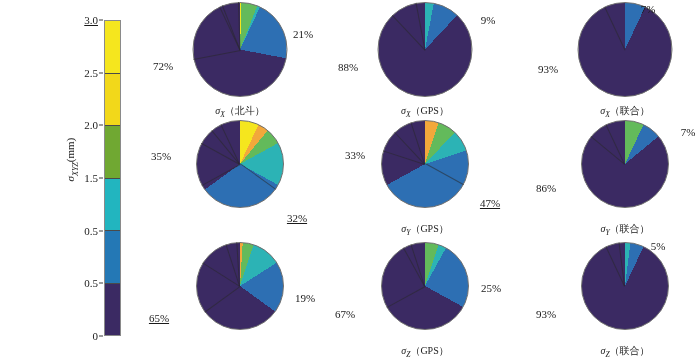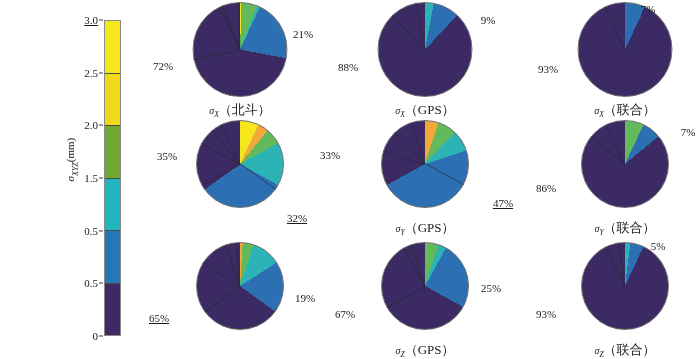--- a/index.html
+++ b/index.html
@@ -43,21 +43,21 @@
     border-radius:50%;
     border:1px solid #6f6f6f;box-sizing:border-box;
     position:relative;
   }
   .pie-label{
     position:absolute;left:0;right:0;bottom:1px;text-align:center;
     font-size:10px;color:#1a1a1a;white-space:nowrap;
   }
   .pie-label .sym{font-style:italic;}
   .pie-label .sub{font-size:7.5px;vertical-align:sub;font-style:italic;}
-  .pie-label .src{font-size:13px;}
+  .pie-label .src{font-size:10px;}
   .pct{
     position:absolute;font-size:11px;color:#1a1a1a;white-space:nowrap;
     transform:translate(-50%,-50%);
   }
 </style>
 </head>
 <body>
 
 <div id="fig">
 
@@ -129,34 +129,34 @@
       <div class="pie-cell" style="left: 145px; top: 118px;">
         <div class="pie-wrap">
           <div class="pie" style="width: 88px; height: 88px; background: conic-gradient(rgb(245, 230, 30) 0deg, rgb(245, 230, 30) 25.2deg, rgb(242, 168, 59) 25.2deg, rgb(242, 168, 59) 39.6deg, rgb(99, 186, 91) 39.6deg, rgb(99, 186, 91) 61.2deg, rgb(44, 179, 181) 61.2deg, rgb(44, 179, 181) 118.8deg, rgb(45, 111, 179) 118.8deg, rgb(45, 111, 179) 234deg, rgb(59, 42, 99) 234deg, rgb(59, 42, 99) 360deg);">
             <div style="position: absolute; left: 50%; top: 50%; width: 1px; height: 44px; background: rgba(40, 40, 40, 0.55); transform-origin: 0px 0px; transform: rotate(154.8deg);"></div>
             <div style="position: absolute; left: 50%; top: 50%; width: 1px; height: 44px; background: rgba(40, 40, 40, 0.55); transform-origin: 0px 0px; transform: rotate(140.4deg);"></div>
             <div style="position: absolute; left: 50%; top: 50%; width: 1px; height: 44px; background: rgba(40, 40, 40, 0.55); transform-origin: 0px 0px; transform: rotate(118.8deg);"></div>
             <div style="position: absolute; left: 50%; top: 50%; width: 1px; height: 44px; background: rgba(40, 40, 40, 0.55); transform-origin: 0px 0px; transform: rotate(61.2deg);"></div>
             <div style="position: absolute; left: 50%; top: 50%; width: 1px; height: 44px; background: rgba(40, 40, 40, 0.55); transform-origin: 0px 0px; transform: rotate(-54deg);"></div>
           </div>
         </div>
-        <div class="pct" style="left: 22px; top: 38px;">35%</div>
+        <div class="pct" style="left: 16px; top: 38px;">35%</div>
         <div class="pct" style="left: 152px; top: 100px; text-decoration: underline;">32%</div>
       </div>
       <div class="pie-cell" style="left: 330px; top: 118px;">
         <div class="pie-wrap">
           <div class="pie" style="width: 88px; height: 88px; background: conic-gradient(rgb(242, 168, 59) 0deg, rgb(242, 168, 59) 18deg, rgb(99, 186, 91) 18deg, rgb(99, 186, 91) 43.2deg, rgb(44, 179, 181) 43.2deg, rgb(44, 179, 181) 72deg, rgb(45, 111, 179) 72deg, rgb(45, 111, 179) 241.2deg, rgb(59, 42, 99) 241.2deg, rgb(59, 42, 99) 360deg);">
             <div style="position: absolute; left: 50%; top: 50%; width: 1px; height: 44px; background: rgba(40, 40, 40, 0.55); transform-origin: 0px 0px; transform: rotate(162deg);"></div>
             <div style="position: absolute; left: 50%; top: 50%; width: 1px; height: 44px; background: rgba(40, 40, 40, 0.55); transform-origin: 0px 0px; transform: rotate(136.8deg);"></div>
             <div style="position: absolute; left: 50%; top: 50%; width: 1px; height: 44px; background: rgba(40, 40, 40, 0.55); transform-origin: 0px 0px; transform: rotate(108deg);"></div>
             <div style="position: absolute; left: 50%; top: 50%; width: 1px; height: 44px; background: rgba(40, 40, 40, 0.55); transform-origin: 0px 0px; transform: rotate(-61.2deg);"></div>
           </div>
         </div>
-        <div class="pct" style="left: 0; top: 37px;">33%</div>
-        <div class="pct" style="left: 173px; top: 85px; text-decoration: underline;">47%</div>
+        <div class="pct" style="left: 25px; top: 37px;">33%</div>
+        <div class="pct" style="left: 160px; top: 85px; text-decoration: underline;">47%</div>
         <div class="pie-label"><span class="sym">σ</span><span class="sub">Y</span><span class="src">（GPS）</span></div>
       </div>
       <div class="pie-cell" style="left: 530px; top: 118px;">
         <div class="pie-wrap">
           <div class="pie" style="width: 88px; height: 88px; background: conic-gradient(rgb(99, 186, 91) 0deg, rgb(99, 186, 91) 25.2deg, rgb(45, 111, 179) 25.2deg, rgb(45, 111, 179) 50.4deg, rgb(59, 42, 99) 50.4deg, rgb(59, 42, 99) 360deg);">
             <div style="position: absolute; left: 50%; top: 50%; width: 1px; height: 44px; background: rgba(40, 40, 40, 0.55); transform-origin: 0px 0px; transform: rotate(154.8deg);"></div>
             <div style="position: absolute; left: 50%; top: 50%; width: 1px; height: 44px; background: rgba(40, 40, 40, 0.55); transform-origin: 0px 0px; transform: rotate(129.6deg);"></div>
           </div>
         </div>
         <div class="pct" style="left: 158px; top: 14px;">7%</div>

